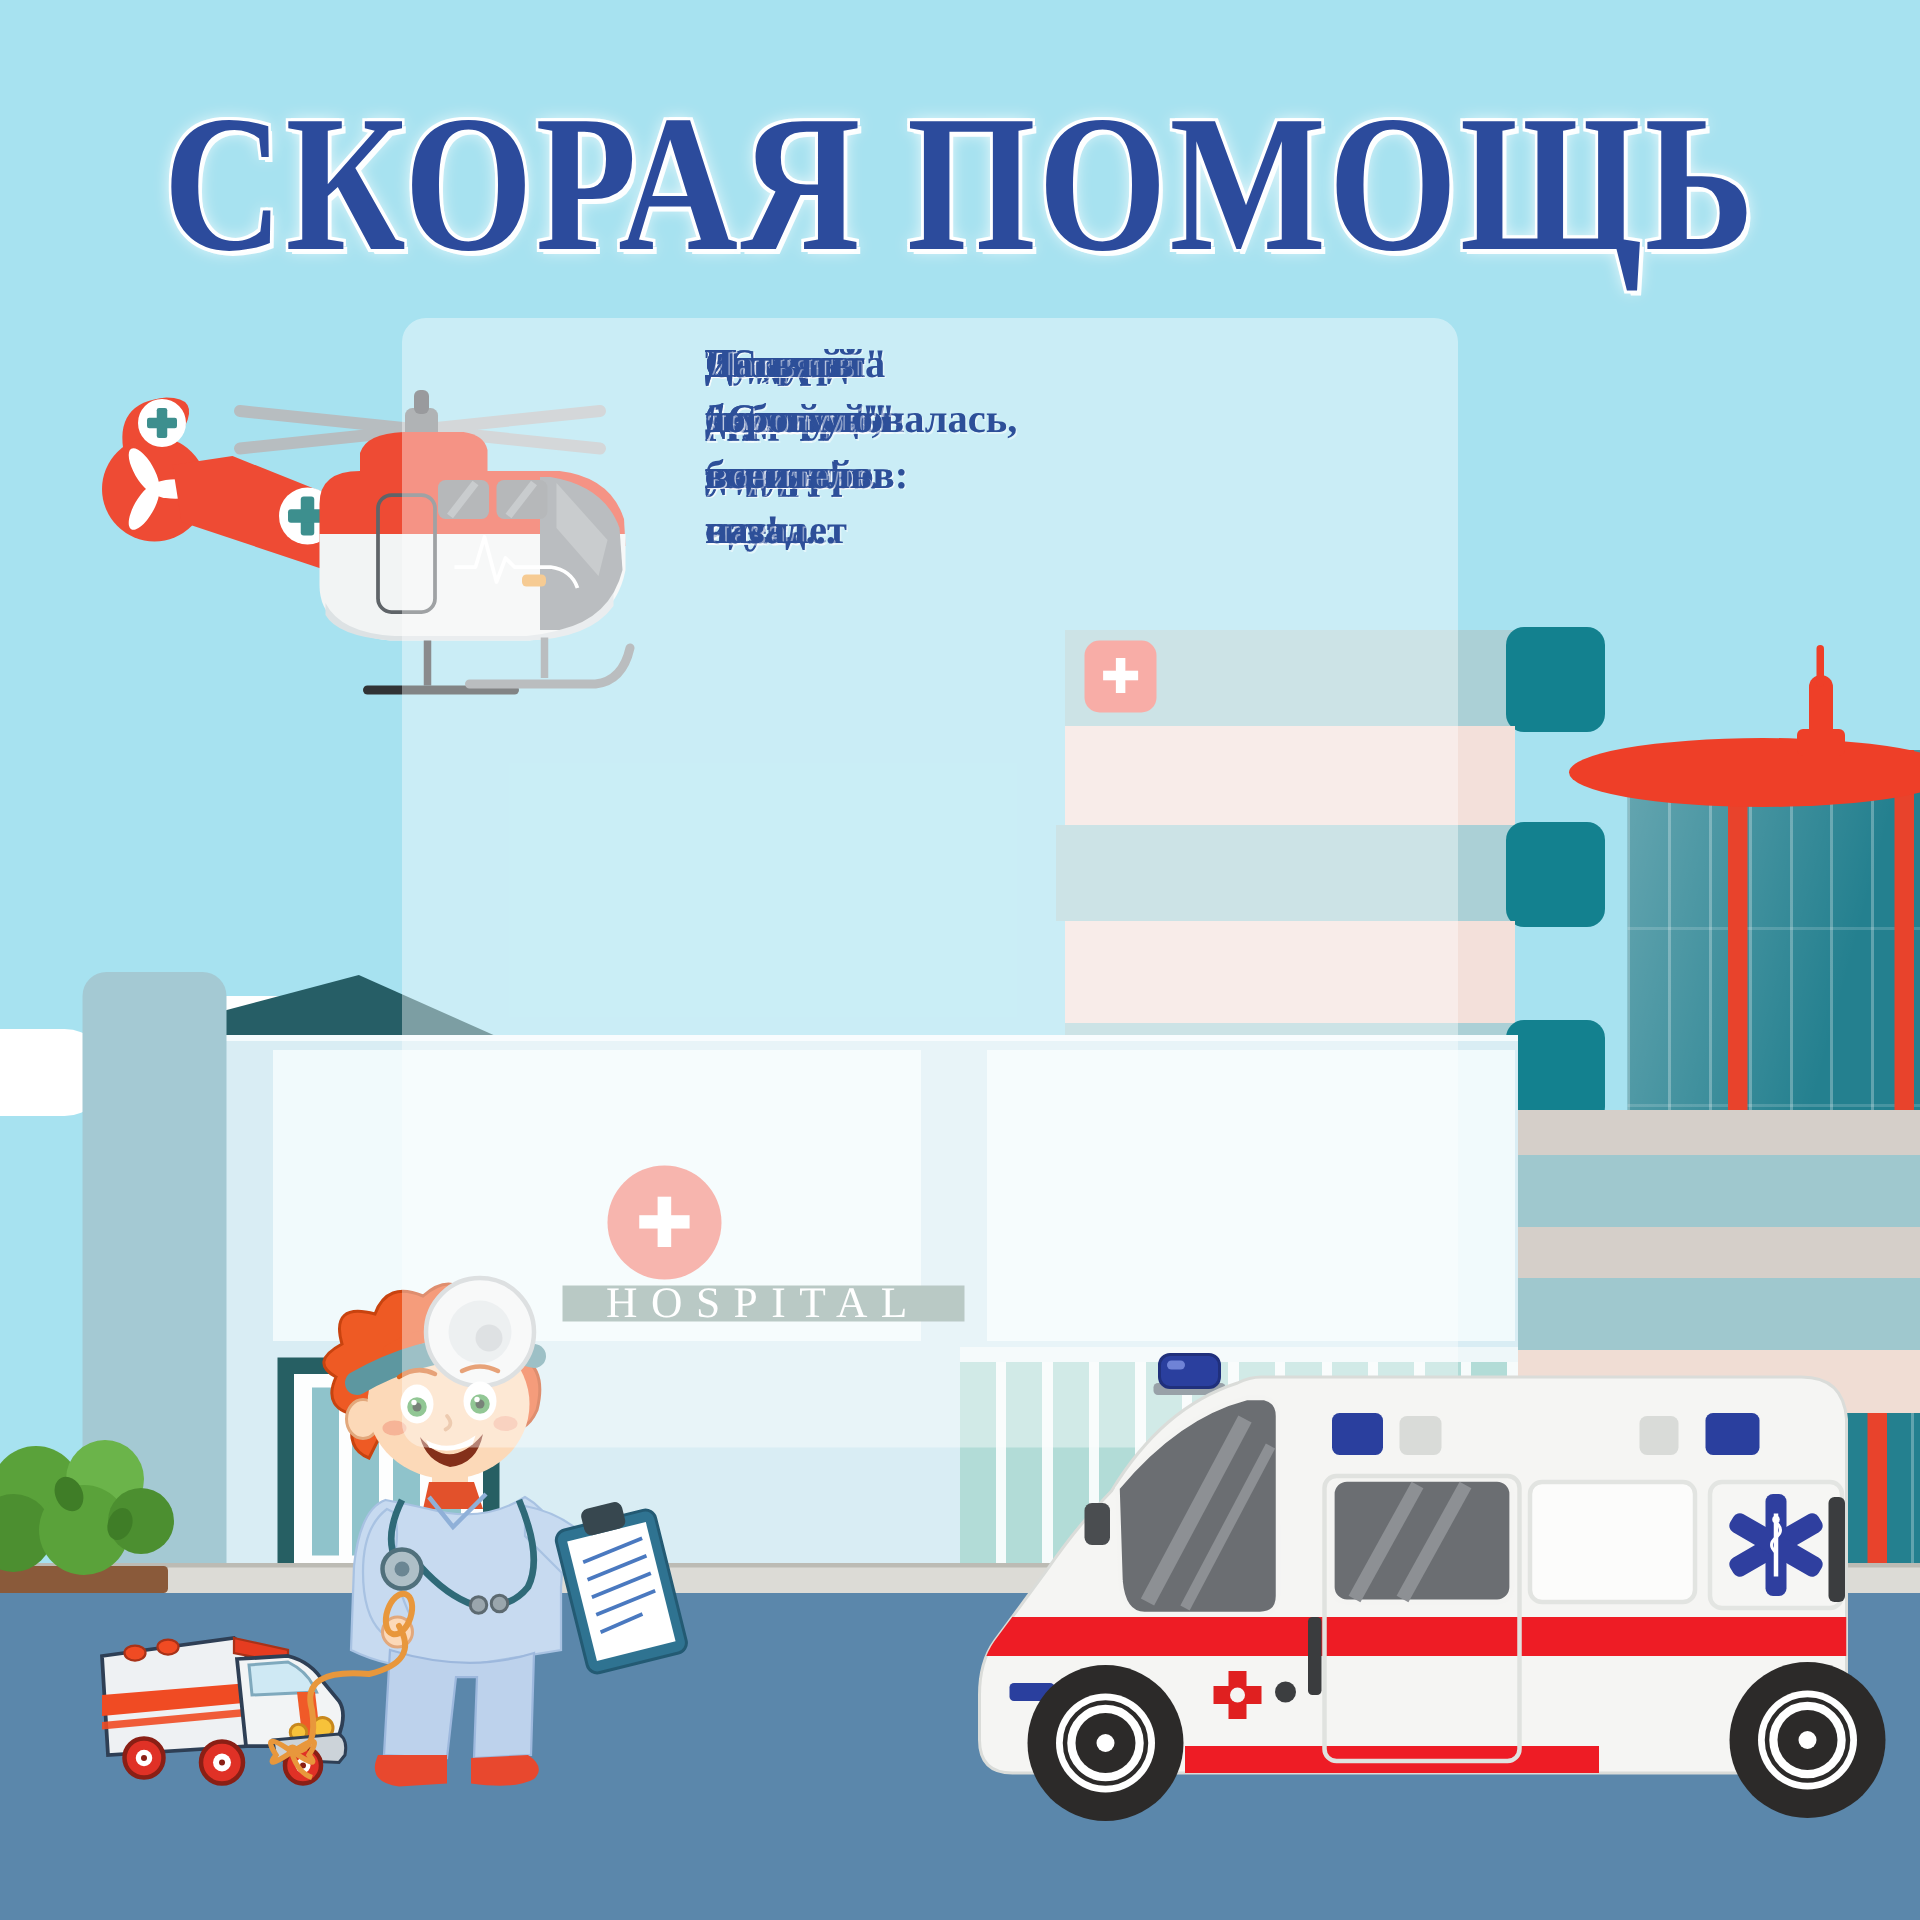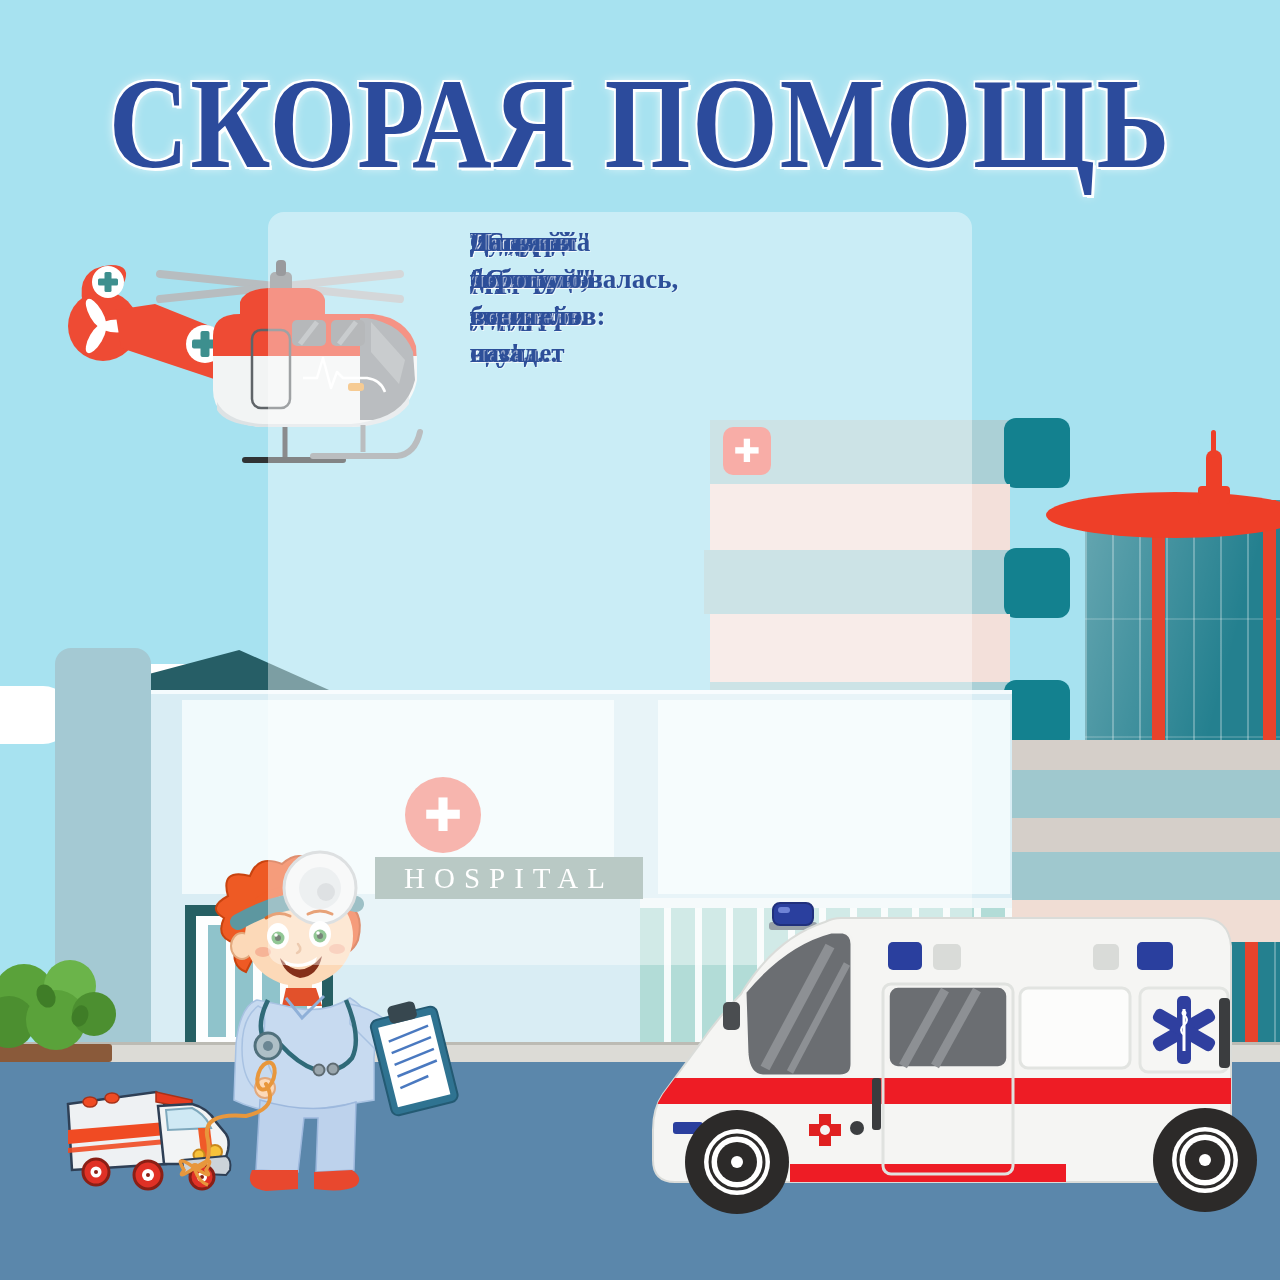--- a/index.html
+++ b/index.html
@@ -58,21 +58,21 @@
     gap:15px 20px;padding:14px 18px;}
   .winPanel .win{position:static;background:#72b1b6;border-radius:2px;}
   .wpA{left:182px;width:432px;}
   .wpB{left:658px;width:352px;}
   .doorFrame{left:185px;top:905px;width:148px;height:147px;background:#265f63;}
   .doorWhite{left:11px;top:11px;width:126px;height:136px;background:#fdfefe;}
   .doorStripes{left:12px;top:9px;width:102px;height:112px;
     background:repeating-linear-gradient(90deg,#8fc3cb 0 18px,#fdfefe 18px 27px);}
   .entrance{left:640px;top:898px;width:372px;height:144px;border-top:10px solid #eef7f9;
     background:repeating-linear-gradient(90deg,#b2dcd7 0 24px,#f6fbfb 24px 31px);}
-  .sign{left:375px;top:857px;width:268px;height:42px;background:#8ba69f;
+  .sign{left:375px;top:857px;width:268px;height:24px;background:#8ba69f;
     display:flex;align-items:center;justify-content:center;color:#fff;
     font-size:29px;letter-spacing:9px;font-weight:400;}
   .crossCircle{left:405px;top:777px;width:76px;height:76px;border-radius:50%;background:#f28478;
     display:flex;align-items:center;justify-content:center;color:#fff;font-size:46px;
     font-family:"DejaVu Sans",sans-serif;}
   .crossSquare{left:723px;top:427px;width:48px;height:48px;border-radius:10px;background:#f3776d;
     display:flex;align-items:center;justify-content:center;color:#fff;font-size:32px;
     font-family:"DejaVu Sans",sans-serif;}
 
   

